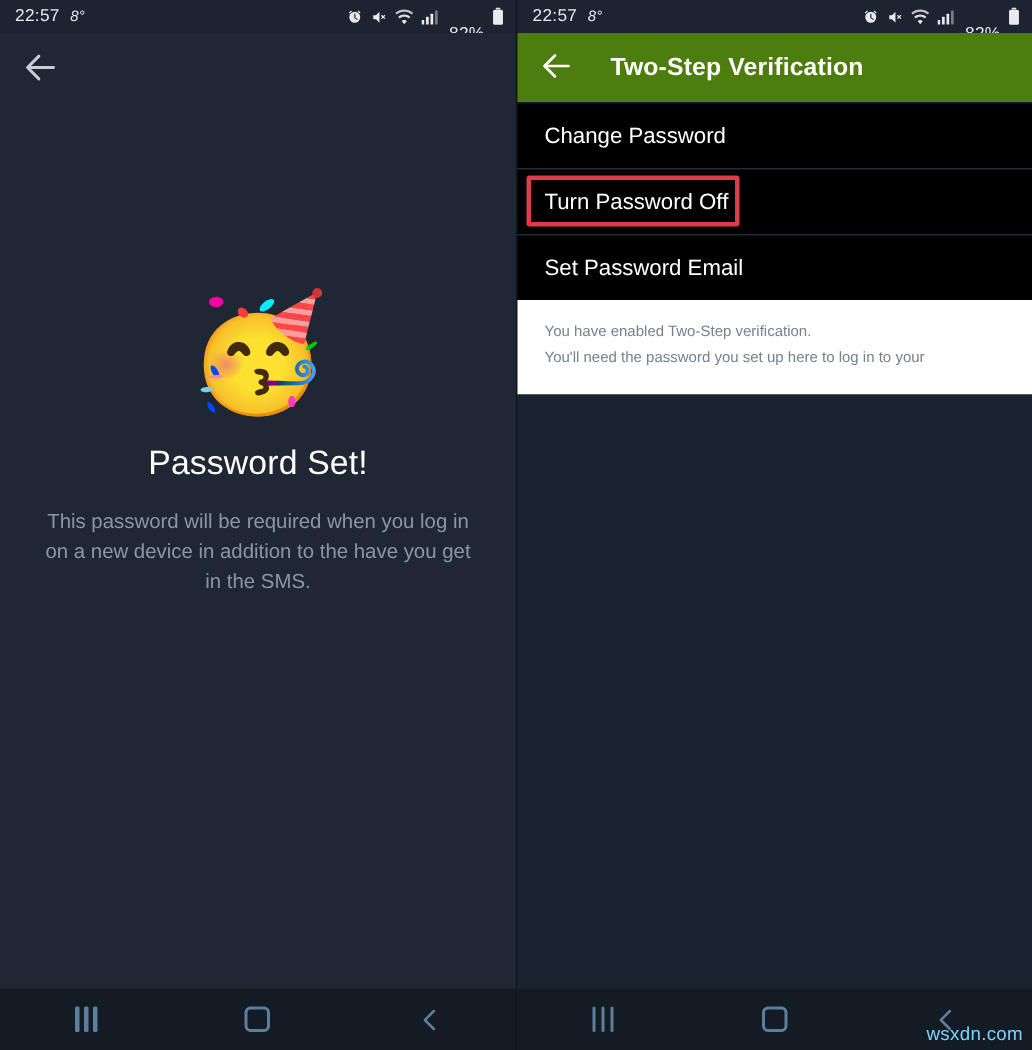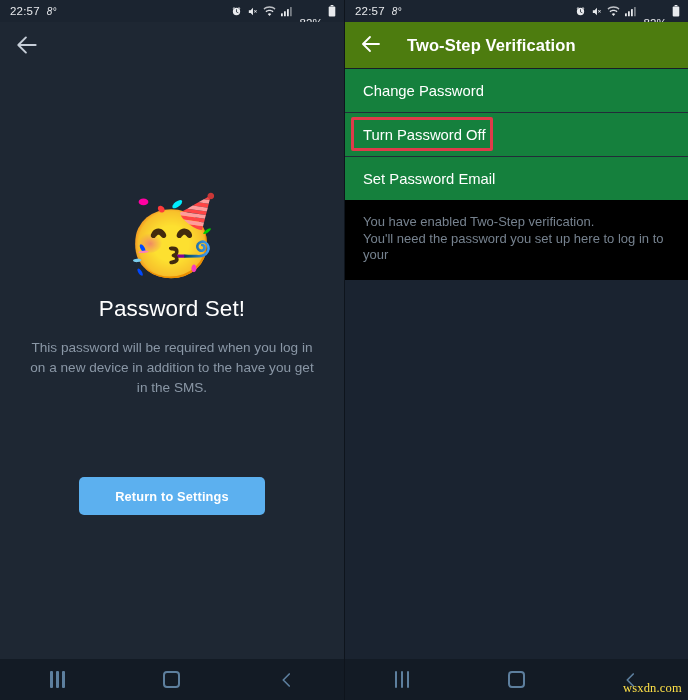--- a/index.html
+++ b/index.html
@@ -96,21 +96,21 @@
   }
   .topbar-right .title{
     margin-left:22px;
     color:#ffffff;
     font-size:16.5px;
     font-weight:700;
     letter-spacing:.1px;
   }
   .divider-top{ height:1px; background:#161e28; }
 
-  .menu{ background:#15803d; }
+  .menu{ background:#000000; }
   .menu-item{
     height:43px;
     display:flex; align-items:center;
     padding-left:18px;
     color:#ffffff;
     font-size:14.8px;
     cursor:pointer;
     position:relative;
   }
   .menu-sep{ height:1px; background:#222c39; margin-left:0; }
@@ -119,24 +119,24 @@
   .highlight-box{
     position:absolute;
     left:6px; top:4px;
     width:142px; height:34px;
     border:3px solid #e03b4a;
     border-radius:2px;
     pointer-events:none;
   }
 
   .hint{
-    background:#000000;
+    background:#ffffff;
     padding:14px 18px 16px 18px;
     color:#76828f;
-    font-size:13px;
+    font-size:10px;
     line-height:16.5px;
     flex:0 0 auto;
   }
   .right-filler{ flex:1; background:#1a2330; }
 
   
   .navbar{
     height:41px; flex:0 0 41px;
     background:#131b25;
     display:flex; align-items:center;
@@ -145,24 +145,24 @@
   }
   .nav-btn{ display:flex; align-items:center; justify-content:center; width:60px; height:41px; cursor:pointer; }
   .nav-recents{ display:flex; gap:3.5px; }
   .nav-recents i{ display:block; width:2.5px; height:17px; background:#5d7f9e; border-radius:1px; }
   .nav-home{ width:17px; height:17px; border:2.5px solid #5d7f9e; border-radius:4px; }
   .nav-back svg{ display:block; }
 
   .watermark{
     position:absolute;
     right:6px; bottom:4px;
-    color:#fde047;
+    color:#7dd3fc;
     font-size:12.5px;
     letter-spacing:.2px;
-    font-family:Liberation Serif, serif;
+    font-family:Liberation Sans, sans-serif;
   }
 </style>
 </head>
 <body>
 
 <div class="screens">
 
   <div class="phone left">
 
     <div class="statusbar">
@@ -214,21 +214,20 @@
             <line x1="20" y1="12" x2="4.5" y2="12"></line>
             <polyline points="11,5 4,12 11,19"></polyline>
           </svg>
       </span>
     </div>
 
     <div class="left-body">
       <div class="emoji">🥳</div>
       <div class="headline">Password Set!</div>
       <div class="subtext">This password will be required when you log in on a new device in addition to the have you get in the SMS.</div>
-      <button class="cta">Return to Settings</button>
     </div>
 
     <div class="navbar">
       <span class="nav-btn">
         <span class="nav-recents">
             <i></i>
             <i></i>
             <i></i>
           </span>
       </span>

